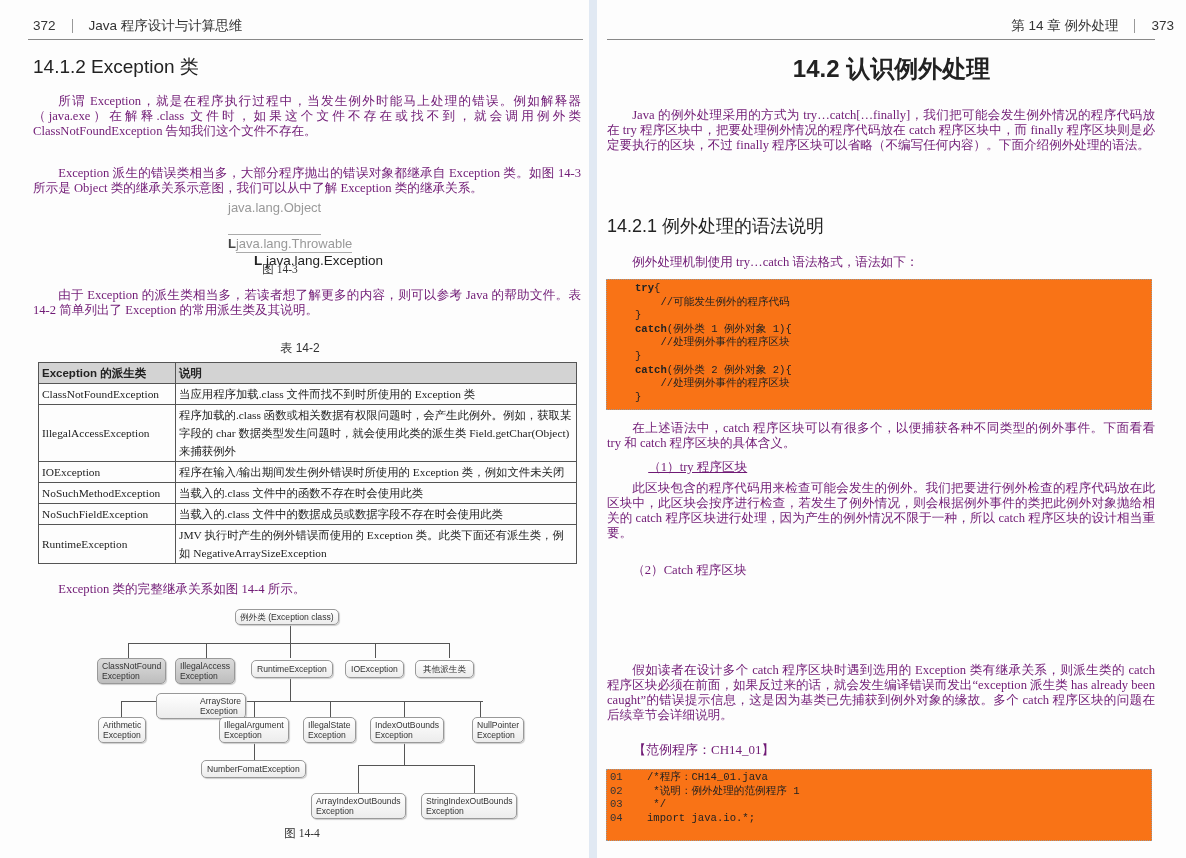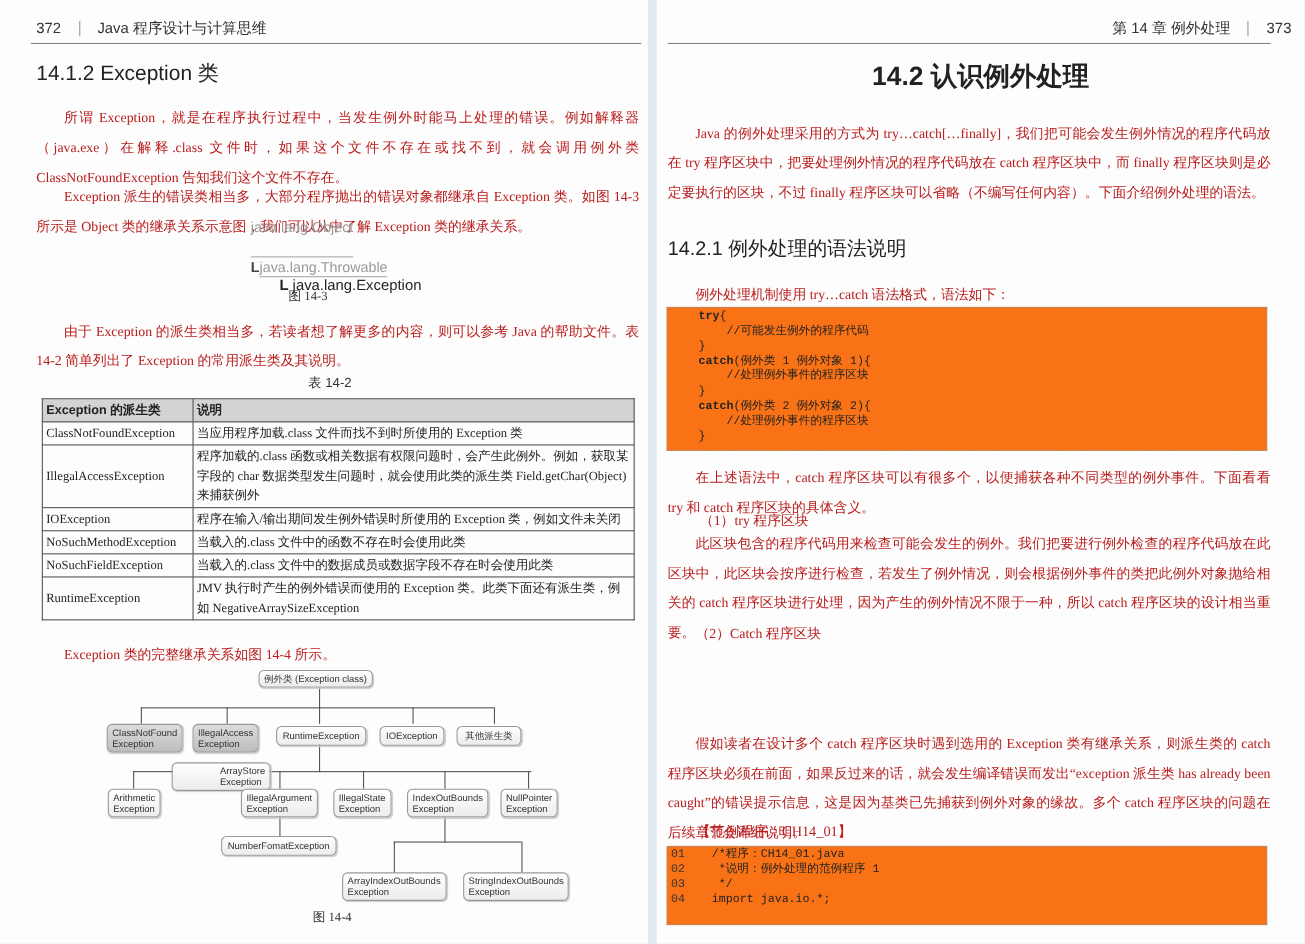--- a/index.html
+++ b/index.html
@@ -12,21 +12,21 @@
 
   .running-head { position: absolute; top: 17px; font-family: "Liberation Sans", "DejaVu Sans", sans-serif; font-size: 13.5px; color: #333; }
   #page-left .running-head { left: 33px; }
   #page-right .running-head { right: 12px; }
   .running-head .sep { display: inline-block; width: 1px; height: 14px; background: #999; vertical-align: middle; margin: 0 16px; }
   .head-rule { position: absolute; top: 39px; height: 1px; background: #888; }
   #page-left .head-rule { left: 28px; width: 555px; }
   #page-right .head-rule { left: 10px; width: 548px; }
 
   .sec-title { position: absolute; font-family: "Liberation Sans", "DejaVu Sans", sans-serif; color: #222; }
-  .p { position: absolute; font-size: 12.6px; line-height: 27px; text-align: justify; color: #b91c1c; }
+  .p { position: absolute; font-size: 12.6px; line-height: 15px; text-align: justify; color: #701a75; }
   .indent { text-indent: 2em; }
 
   .fig13 { position: absolute; left: 228px; top: 198px; font-family: "Liberation Sans", "DejaVu Sans", sans-serif; }
   .fig13 .l1 { color: #999; font-size: 13px; border-bottom: 1px solid #aaa; display: inline-block; padding-bottom: 19px; }
   .fig13 .l2 { color: #999; font-size: 13px; margin-left: 0; display: block; margin-top: 1px; }
   .fig13 .l2 span.t { border-bottom: 1px solid #aaa; padding-bottom: 1px; }
   .fig13 .l3 { color: #222; font-size: 13.5px; display: block; margin-left: 26px; margin-top: 2px; }
   .caption { position: absolute; font-size: 11.5px; color: #333; text-align: center; }
 
   table.ex { position: absolute; left: 38px; top: 362px; width: 539px; border-collapse: collapse; font-size: 11.4px; }
@@ -143,21 +143,21 @@
     <div class="node" style="left:98px; top:717px;">Arithmetic
 Exception</div>
     <div class="node" style="left:156px; top:693px;padding-left:43px;">ArrayStore
 Exception</div>
     <div class="node" style="left:219px; top:717px;">IllegalArgument
 Exception</div>
     <div class="node" style="left:303px; top:717px;">IllegalState
 Exception</div>
     <div class="node" style="left:370px; top:717px;">IndexOutBounds
 Exception</div>
-    <div class="node" style="left:455px; top:717px;">NullPointer
+    <div class="node" style="left:472px; top:717px;">NullPointer
 Exception</div>
 
     <div class="node" style="left:201px; top:760px; padding:3px 5px;">NumberFomatException</div>
 
     <div class="node" style="left:311px; top:793px;">ArrayIndexOutBounds
 Exception</div>
     <div class="node" style="left:421px; top:793px;">StringIndexOutBounds
 Exception</div>
   </div>
   <div class="caption" style="left:272px; top:826px; width:60px;">图 14-4</div>
@@ -185,21 +185,21 @@
     <div class="row"><span class="kw"></span><span>}</span></div>
     <div class="row"><span class="kw">catch</span><span>(例外类 1 例外对象 1){</span></div>
     <div class="row"><span class="kw"></span><span>    //处理例外事件的程序区块</span></div>
     <div class="row"><span class="kw"></span><span>}</span></div>
     <div class="row"><span class="kw">catch</span><span>(例外类 2 例外对象 2){</span></div>
     <div class="row"><span class="kw"></span><span>    //处理例外事件的程序区块</span></div>
     <div class="row"><span class="kw"></span><span>}</span></div>
   </div>
 
   <div class="p indent" style="left:10px; top:421px; width:548px;">在上述语法中，catch 程序区块可以有很多个，以便捕获各种不同类型的例外事件。下面看看 try 和 catch 程序区块的具体含义。</div>
-  <div class="p indent" style="left:14px; top:460px; width:548px;">（1）try 程序区块</div>
+  <div class="p indent" style="left:26px; top:460px; width:548px;text-decoration:underline;">（1）try 程序区块</div>
   <div class="p indent" style="left:10px; top:481px; width:548px;">此区块包含的程序代码用来检查可能会发生的例外。我们把要进行例外检查的程序代码放在此区块中，此区块会按序进行检查，若发生了例外情况，则会根据例外事件的类把此例外对象抛给相关的 catch 程序区块进行处理，因为产生的例外情况不限于一种，所以 catch 程序区块的设计相当重要。</div>
   <div class="p indent" style="left:10px; top:563px; width:548px;">（2）Catch 程序区块</div>
   <div class="p indent" style="left:10px; top:663px; width:548px;">假如读者在设计多个 catch 程序区块时遇到选用的 Exception 类有继承关系，则派生类的 catch 程序区块必须在前面，如果反过来的话，就会发生编译错误而发出“exception 派生类 has already been caught”的错误提示信息，这是因为基类已先捕获到例外对象的缘故。多个 catch 程序区块的问题在后续章节会详细说明。</div>
   <div class="p indent" style="left:10px; top:742px; width:548px; font-size:13px;">【范例程序：CH14_01】</div>
 
   <div class="code" style="left:9px; top:769px; width:546px; height:72px; padding:1px 0 0 3px;">
     <div class="row"><span class="ln">01</span><span>/*程序：CH14_01.java</span></div>
     <div class="row"><span class="ln">02</span><span> *说明：例外处理的范例程序 1</span></div>
     <div class="row"><span class="ln">03</span><span> */</span></div>
     <div class="row"><span class="ln">04</span><span>import java.io.*;</span></div>

